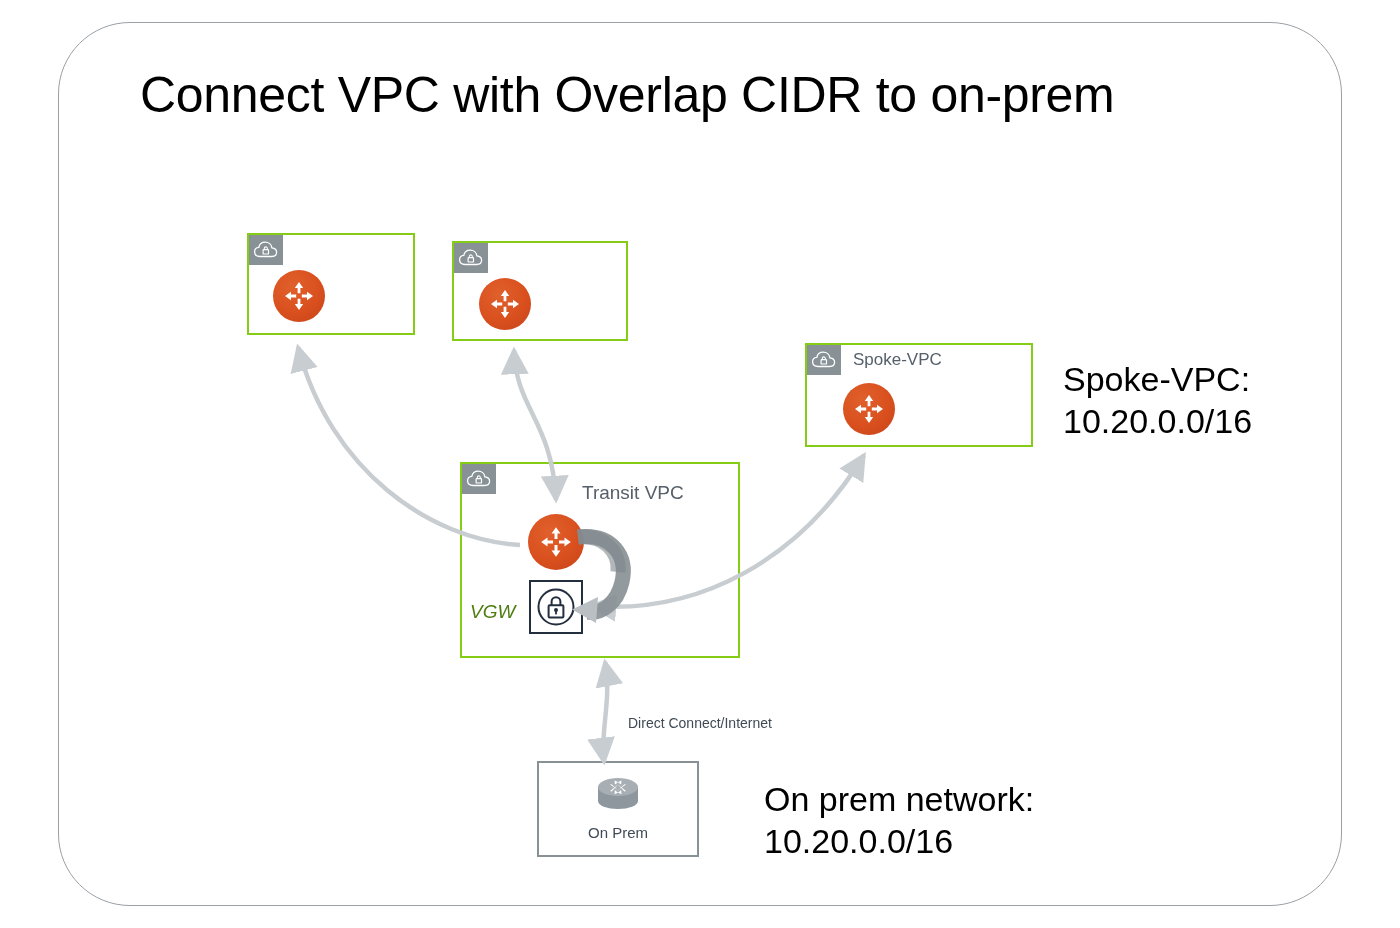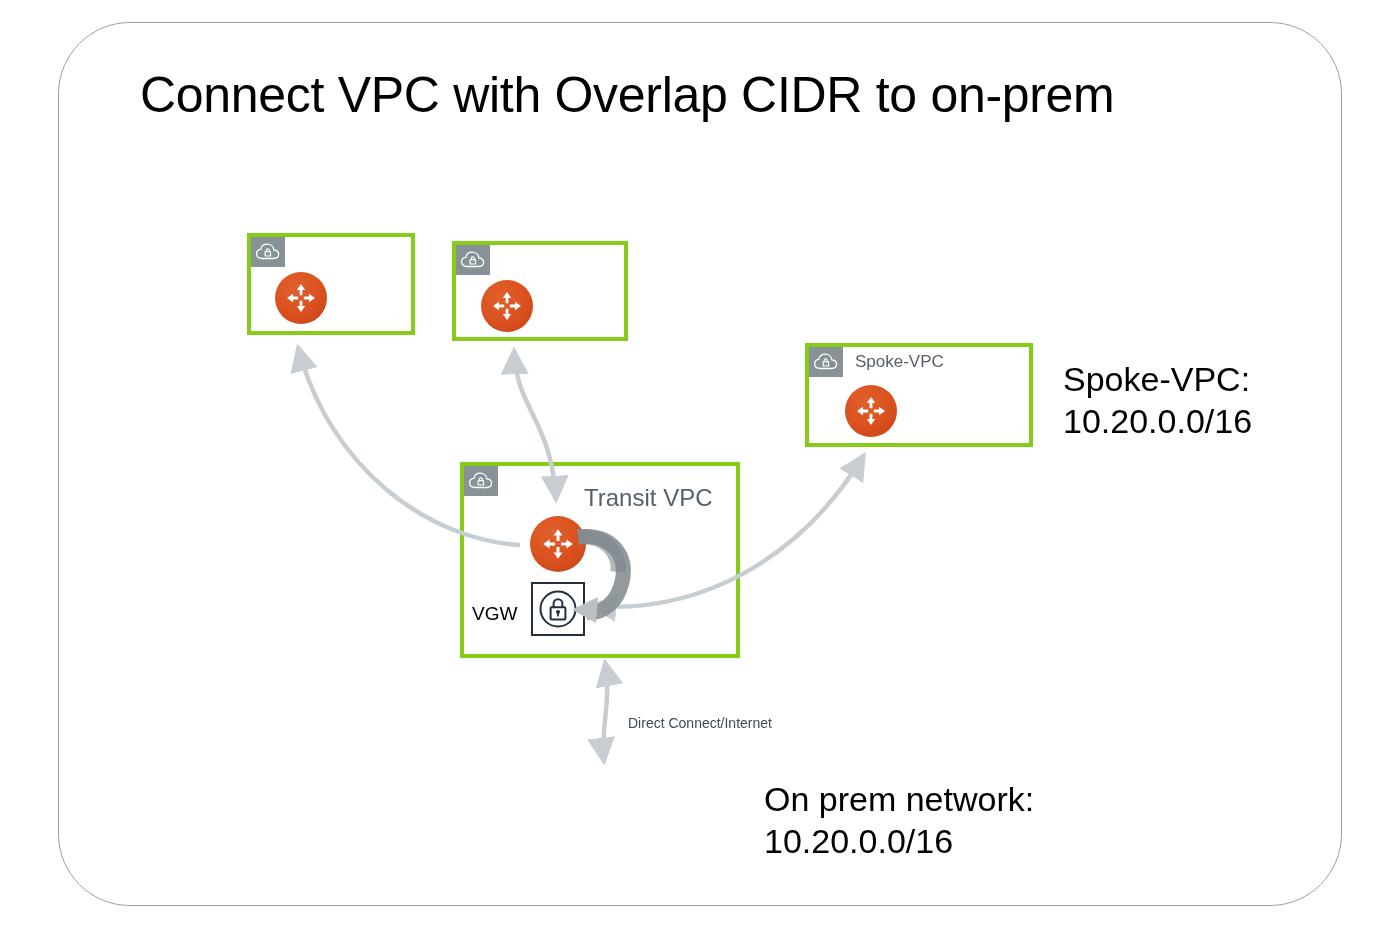--- a/index.html
+++ b/index.html
@@ -36,21 +36,21 @@
     top: 66px;
     font-size: 50px;
     font-weight: 400;
     color: #000000;
     letter-spacing: -0.3px;
     white-space: nowrap;
   }
   
   .vpc-box {
     position: absolute;
-    border: 4px solid #84cc16;
+    border: 2px solid #84cc16;
     background: #ffffff;
     box-sizing: border-box;
   }
   .cloud-badge {
     position: absolute;
     left: 0;
     top: 0;
     width: 34px;
     height: 30px;
     background: #879196;
@@ -62,35 +62,36 @@
     position: absolute;
     top: 5px;
     left: 46px;
     font-size: 17px;
     color: #56606a;
     white-space: nowrap;
   }
   .box-label.transit {
     left: 120px;
     top: 18px;
-    font-size: 24px;
+    font-size: 19px;
   }
   .router {
     position: absolute;
     border-radius: 50%;
     background: radial-gradient(circle at 38% 32%, #e0602c 0%, #d9501e 55%, #c6421a 100%);
     display: flex;
     align-items: center;
     justify-content: center;
   }
   .vgw-label {
     position: absolute;
     font-size: 19px;
-    color: #000000;
+    color: #4d7c0f;
     white-space: nowrap;
+    font-style: italic;
   }
   .vgw-icon {
     position: absolute;
     width: 54px;
     height: 54px;
     border: 2px solid #232f3e;
     background: #ffffff;
     box-sizing: border-box;
     display: flex;
     align-items: center;
@@ -239,20 +240,36 @@
       <svg width="44" height="44" viewBox="0 0 44 44">
         <circle cx="22" cy="22" r="17.5" fill="none" stroke="#232f3e" stroke-width="2"></circle>
         <rect x="14.6" y="20.2" width="14.8" height="12.4" rx="1" fill="none" stroke="#232f3e" stroke-width="2"></rect>
         <path d="M17.6 20.2 V16.6 a4.4 4.4 0 0 1 8.8 0 V20.2" fill="none" stroke="#232f3e" stroke-width="2"></path>
         <circle cx="22" cy="25" r="2" fill="#232f3e"></circle>
         <rect x="21.1" y="25" width="1.8" height="4.4" fill="#232f3e"></rect>
       </svg>
     </div>
   </div>
 
+  <div class="onprem-box">
+    <div style="position:absolute; left:50%; top:8px; transform:translateX(-50%);">
+      <svg width="56" height="46" viewBox="0 0 56 46">
+        <ellipse cx="28" cy="30" rx="20" ry="8" fill="#8e979d"></ellipse>
+        <rect x="8" y="16" width="40" height="14" fill="#8e979d"></rect>
+        <ellipse cx="28" cy="16" rx="20" ry="9" fill="#a7aeb4"></ellipse>
+        <g fill="#ffffff">
+          <path d="M20 20 L30 12 L27.6 11.2 L31.4 9.6 L31.2 13.6 L29.2 12.6 L21.6 20.6 Z"></path>
+          <path d="M36 20 L26 12 L28.4 11.2 L24.6 9.6 L24.8 13.6 L26.8 12.6 L34.4 20.6 Z"></path>
+          <path d="M20 13.4 L30 20.6 L27.8 21.6 L31.4 23.2 L31.2 19.2 L29.2 20.2 L21.6 13.2 Z"></path>
+          <path d="M36 13.4 L26 20.6 L28.2 21.6 L24.6 23.2 L24.8 19.2 L26.8 20.2 L34.4 13.2 Z"></path>
+        </g>
+      </svg>
+    </div>
+    <div class="onprem-label">On Prem</div>
+  </div>
 
   <div class="dc-label">Direct Connect/Internet</div>
 
   <div class="note note-spoke">Spoke-VPC:
 10.20.0.0/16</div>
   <div class="note note-onprem">On prem network:
 10.20.0.0/16</div>
 
   <svg class="overlay" viewBox="0 0 1400 928">
     <defs>

